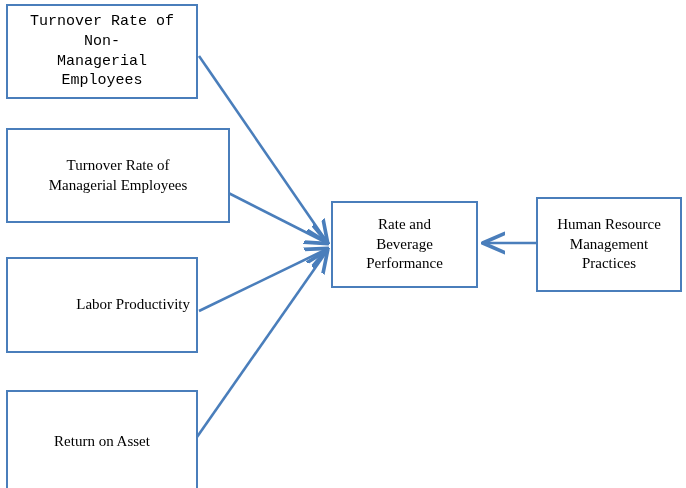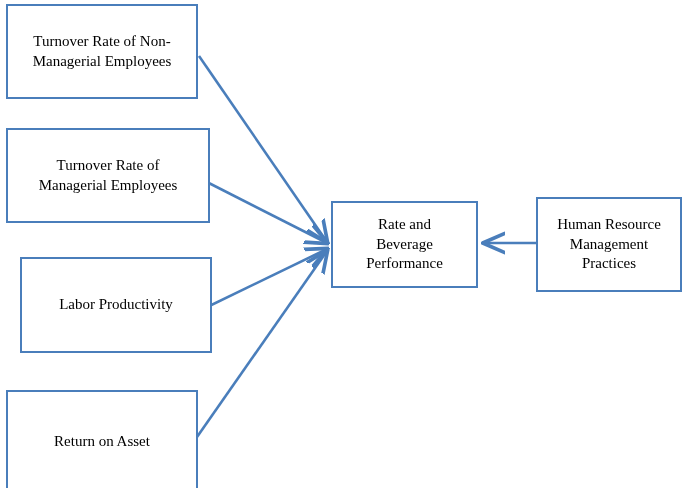--- a/index.html
+++ b/index.html
@@ -38,23 +38,23 @@
     font-size: 15px;
     line-height: 1.32;
     padding: 2px 6px;
   }
   .node-text {
     display: block;
     width: 100%;
     white-space: pre-line;
   }
   
-  #node-turnover-non-managerial { left: 6px;  top: 4px;   width: 192px; height: 95px; }
-  #node-turnover-managerial     { left: 6px;  top: 128px; width: 204px; height: 95px; }
-  #node-labor-productivity      { left: 20px;  top: 257px; width: 192px; height: 96px; }
+  #node-turnover-non-managerial { left: 6px;  top: 4px;   width: 192px; height: 95px; font-family: Liberation Mono, monospace; }
+  #node-turnover-managerial     { left: 6px;  top: 128px; width: 224px; height: 95px; }
+  #node-labor-productivity      { left: 6px;  top: 257px; width: 192px; height: 96px; text-align: right; }
   #node-return-on-asset         { left: 6px;  top: 390px; width: 192px; height: 104px; }
   
   #node-fb-performance          { left: 331px; top: 201px; width: 147px; height: 87px; }
   
   #node-hrm-practices           { left: 536px; top: 197px; width: 146px; height: 95px; align-items: center; }
 </style>
 </head>
 <body>
 
 <div id="canvas">

